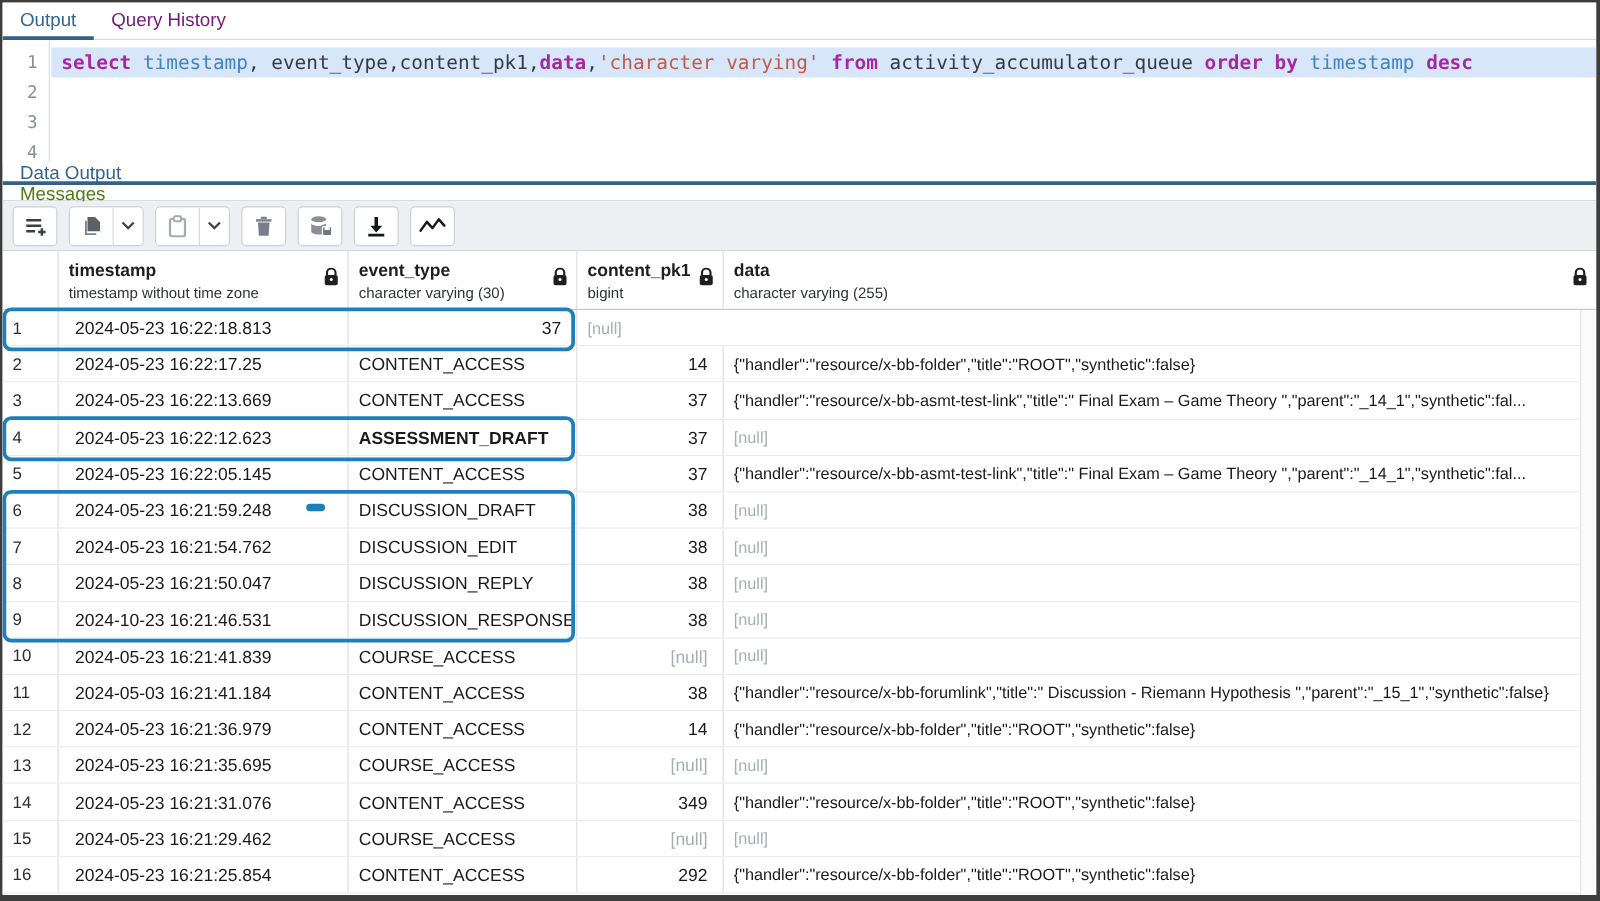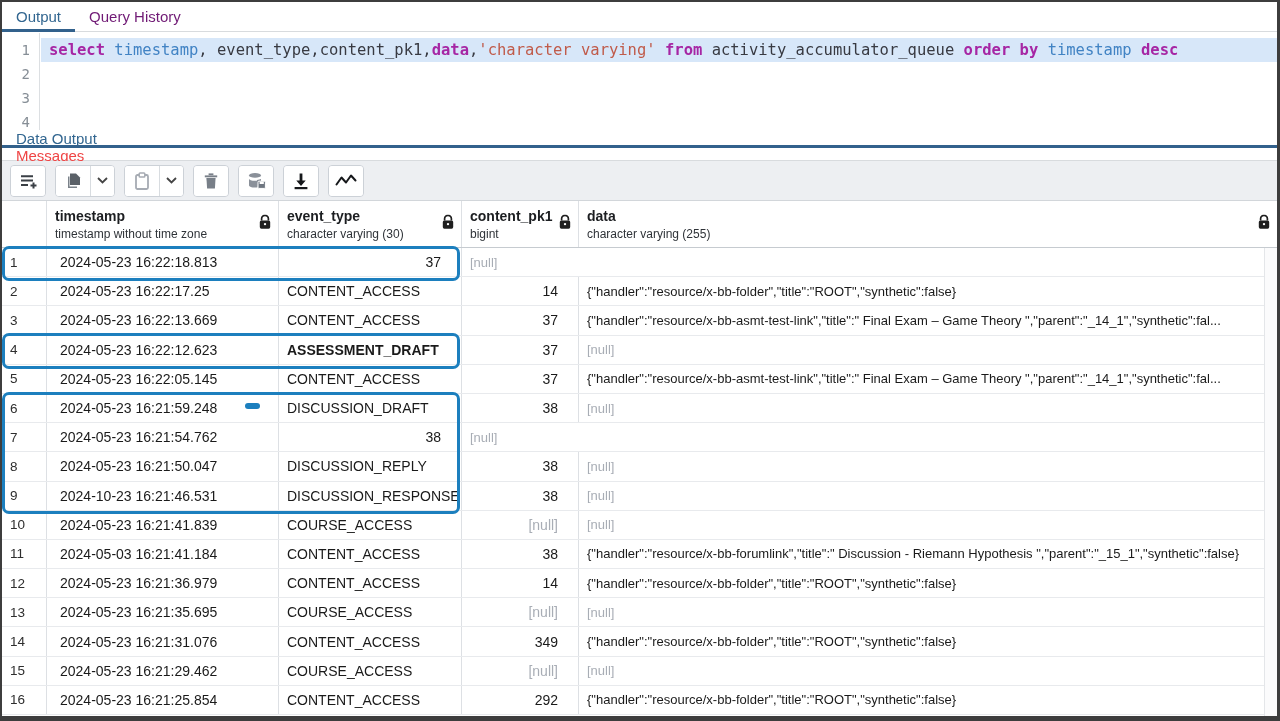--- a/index.html
+++ b/index.html
@@ -26,21 +26,21 @@
   .codeline { height:24px; line-height:24px; font-family:"DejaVu Sans Mono", monospace;
     font-size:15.5px; white-space:pre; padding-left:8px; }
   .codeline.sel { background:#d7e7f9; }
   .tok-kw { color:#a626a4; font-weight:bold; }
   .tok-builtin { color:#4183c4; }
   .tok-str { color:#c05b4a; }
   .tok-id { color:#383a42; }
   
   .rtabbar { position:absolute; left:0; top:128px; width:100%; height:31px; background:#fff;
     border-bottom:1px solid #d8dbde; display:flex; align-items:stretch;flex-direction:column; }
-  .rtab { padding:0 14px; display:flex; align-items:center; font-size:15px; color:#ef4444; position:relative; cursor:pointer; }
+  .rtab { padding:0 14px; display:flex; align-items:center; font-size:15px; color:#4d7c0f; position:relative; cursor:pointer; }
   .rtab.active { color:#326690; }
   .rtab.active::after { content:""; position:absolute; left:0; right:0; bottom:-1px; height:3px; background:#32618c; }
   
   .toolbar { position:absolute; left:0; top:159px; width:100%; height:40px; background:#edeff2;
     border-bottom:1px solid #d2d6da; display:flex; align-items:center; padding-left:8px; }
   .btngroup { display:flex; background:#fff; border:1px solid #ccd1d7; border-radius:4px;
     height:32px; margin-right:9px; overflow:hidden; }
   .tbtn { display:flex; align-items:center; justify-content:center; width:34px; height:100%;
     background:#fff; border:none; cursor:pointer; }
   .tbtn + .tbtn { border-left:1px solid #d8dcе0; border-left:1px solid #d8dce0; }
@@ -57,21 +57,21 @@
   .gridbody { position:absolute; left:0; top:246px; width:100%; }
   .grow { display:grid; grid-template-columns:45px 232px 183px 117px 1fr; height:29.2px;
     border-bottom:1px solid #e8eaed; background:#fff; }
   .gcell { border-right:1px solid #dde0e4; display:flex; align-items:center; overflow:hidden;
     white-space:nowrap; font-size:14px; color:#1a1a1a; cursor:pointer; }
   .gcell:last-child { border-right:none; }
   .c-num  { padding-left:8px; font-size:13.5px; color:#2e2e2e; }
   .c-ts   { padding-left:13px; }
   .c-ev   { padding-left:8px; }
   .c-ev.em{ font-weight:bold; }
-  .c-pk   { justify-content:flex-end; padding-right:20px; }
+  .c-pk   { justify-content:flex-end; padding-right:12px; }
   .c-data { padding-left:8px; font-size:13px; }
   .nullval{ color:#a8adb5; }
   .scrolltrack { position:absolute; right:0; top:246px; width:13px; bottom:0; background:#fbfbfc;
     border-left:1px solid #e4e6e9; }
   
   .anno { position:absolute; border:3.5px solid #1c7fbe; border-radius:7px; pointer-events:none; }
   .anno-dash { position:absolute; width:15px; height:6px; border-radius:3px; background:#1c7fbe; pointer-events:none; }
 </style>
 </head>
 <body>
@@ -278,20 +278,21 @@
       <div class="gcell c-num">6</div>
       <div class="gcell c-ts">2024-05-23 16:21:59.248</div>
       <div class="gcell c-ev">DISCUSSION_DRAFT</div>
       <div class="gcell c-pk">38</div>
       <div class="gcell c-data nullval">[null]</div>
     </div>
 
     <div class="grow">
       <div class="gcell c-num">7</div>
       <div class="gcell c-ts">2024-05-23 16:21:54.762</div>
+      <div class="gcell c-ev">DISCUSSION_EDIT</div>
       <div class="gcell c-pk">38</div>
       <div class="gcell c-data nullval">[null]</div>
     </div>
 
     <div class="grow">
       <div class="gcell c-num">8</div>
       <div class="gcell c-ts">2024-05-23 16:21:50.047</div>
       <div class="gcell c-ev">DISCUSSION_REPLY</div>
       <div class="gcell c-pk">38</div>
       <div class="gcell c-data nullval">[null]</div>

